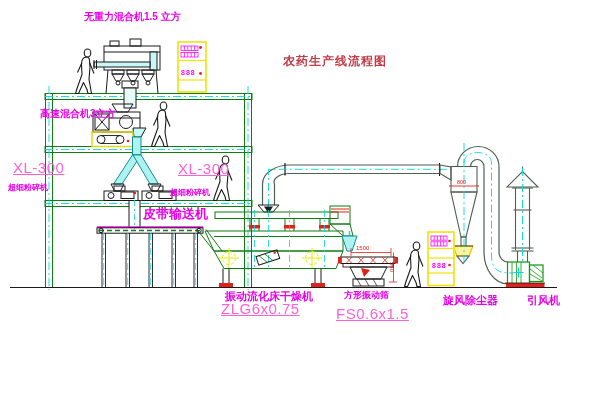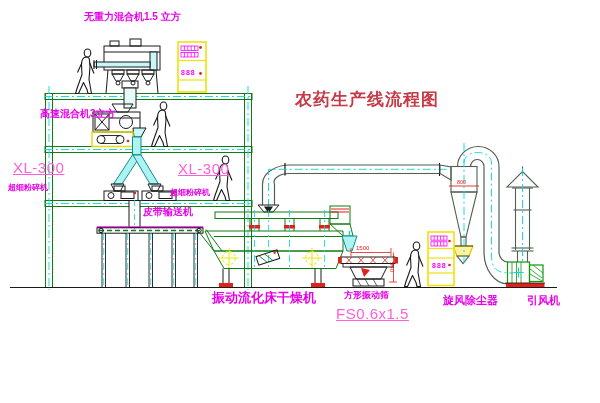--- a/index.html
+++ b/index.html
@@ -342,33 +342,34 @@
   </g>
 
   <use href="#person" transform="translate(86,93.5)"></use>
   <use href="#person" transform="translate(162,146.5)"></use>
   <use href="#person" transform="translate(224,200.5)"></use>
   <use href="#person" transform="translate(415,286.5)"></use>
 
   <line x1="10" y1="287.5" x2="557" y2="287.5" stroke="#1a1a1a" stroke-width="1.2"></line>
 </svg>
 
-<div class="lbl title-cn" style="left:295px;top:55px;font-size:17px;margin-top:36px;">农药生产线流程图</div>
+<div class="lbl title-cn" style="left:283px;top:55px;font-size:12px;">农药生产线流程图</div>
 
 <div class="lbl mag" style="left:84px;top:12px;font-size:10px;">无重力混合机1.5 立方</div>
 <div class="lbl mag" style="left:40px;top:109px;font-size:10px;">高速混合机3立方</div>
 
 <div class="lbl model" style="left:13px;top:160px;font-size:15px;">XL-300</div>
 <div class="lbl mag" style="left:8px;top:184px;font-size:8px;">超细粉碎机</div>
 <div class="lbl model" style="left:178px;top:161px;font-size:15px;">XL-300</div>
 <div class="lbl mag" style="left:170px;top:189px;font-size:8px;">超细粉碎机</div>
 
-<div class="lbl mag" style="left:143px;top:207px;font-size:10px;">皮带输送机</div>
-
-<div class="lbl mag" style="left:212px;top:291px;font-size:13px;">振动流化床干燥机</div>
+<div class="lbl mag" style="left:143px;top:207px;font-size:13px;">皮带输送机</div>
+
+<div class="lbl mag" style="left:225px;top:291px;font-size:11px;">振动流化床干燥机</div>
+<div class="lbl model" style="left:221px;top:301px;font-size:15px;">ZLG6x0.75</div>
 
 <div class="lbl mag" style="left:344px;top:291px;font-size:9px;">方形振动筛</div>
 <div class="lbl model" style="left:336px;top:306px;font-size:15px;">FS0.6x1.5</div>
 
 <div class="lbl mag" style="left:443px;top:295px;font-size:11px;">旋风除尘器</div>
 <div class="lbl mag" style="left:505px;top:295px;font-size:11px;margin-left:22px;">引风机</div>
 
 <div class="lbl dim" style="left:356px;top:245px;font-size:6px;">1500</div>
 <div class="lbl dim" style="left:395px;top:262px;font-size:6px;transform:rotate(90deg);transform-origin:left top;">540</div>
 <div class="lbl dim" style="left:457px;top:180px;font-size:5.5px;">800</div>

